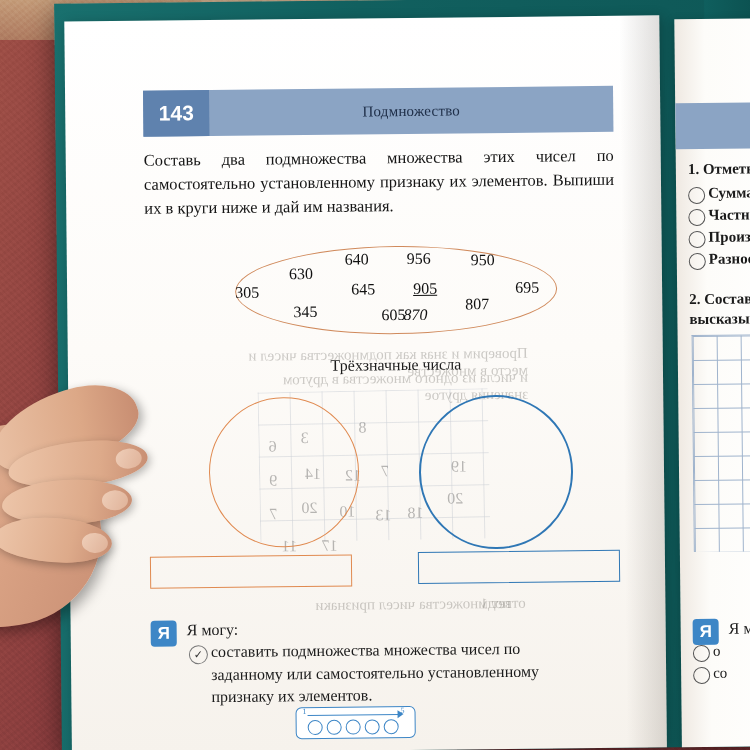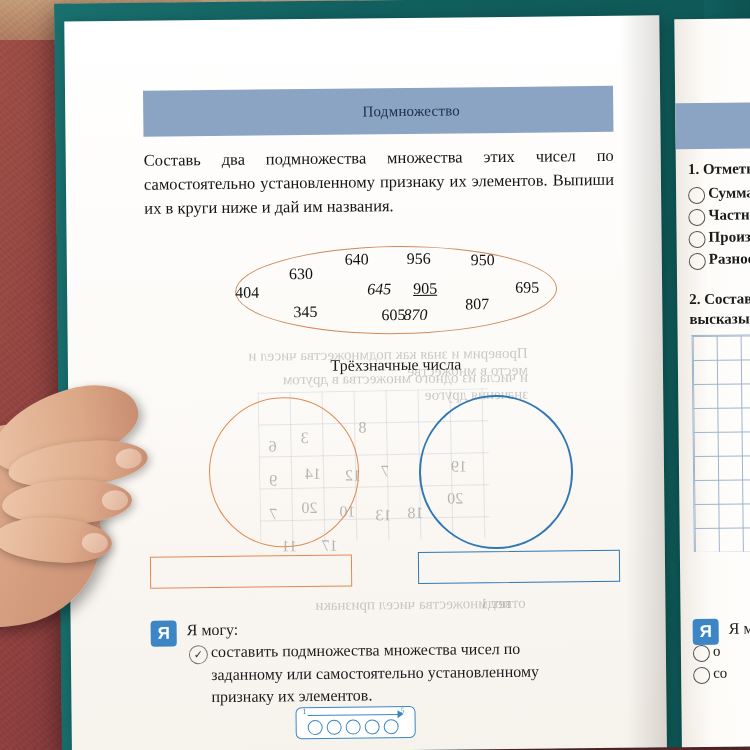--- a/index.html
+++ b/index.html
@@ -438,33 +438,34 @@
       <div class="rp rp-opt" style="left:32px; top:624px; font-weight:normal;">о</div>
 
       <div class="rp-circ" style="left:12px; top:648px;"></div>
       <div class="rp rp-opt" style="left:32px; top:646px; font-weight:normal;">со</div>
     </div>
 
     <div class="page-left">
       <div class="content">
 
         <div class="header-bar"></div>
+        <div class="header-num">143</div>
         <div class="header-title">Подмножество</div>
 
         <div class="task-text">Составь два подмножества множества этих чисел по самостоятельно установленному признаку их элементов. Выпиши их в круги ниже и дай им названия.</div>
 
         <div class="oval"></div>
         <div class="numset">
-          <span style="left:8px;  top:42px;">404</span>
+          <span style="left:8px;  top:42px;">305</span>
           <span style="left:62px; top:24px;">630</span>
           <span style="left:118px;top:10px;">640</span>
           <span style="left:180px;top:10px;">956</span>
           <span style="left:244px;top:12px;">950</span>
           <span style="left:66px; top:62px;">345</span>
-          <span style="left:140px;top:40px;font-style:italic;">645</span>
+          <span style="left:124px;top:40px;">645</span>
           <span style="left:186px;top:40px;text-decoration:underline;">905</span>
           <span style="left:288px;top:40px;">695</span>
           <span style="left:118px;top:66px;margin-left:36px;">605</span>
           <span style="left:176px;top:66px;font-style:italic;">870</span>
           <span style="left:238px;top:56px;">807</span>
         </div>
 
         <div class="cap-3digit">Трёхзначные числа</div>
 
         <div class="ghost-grid"></div>

